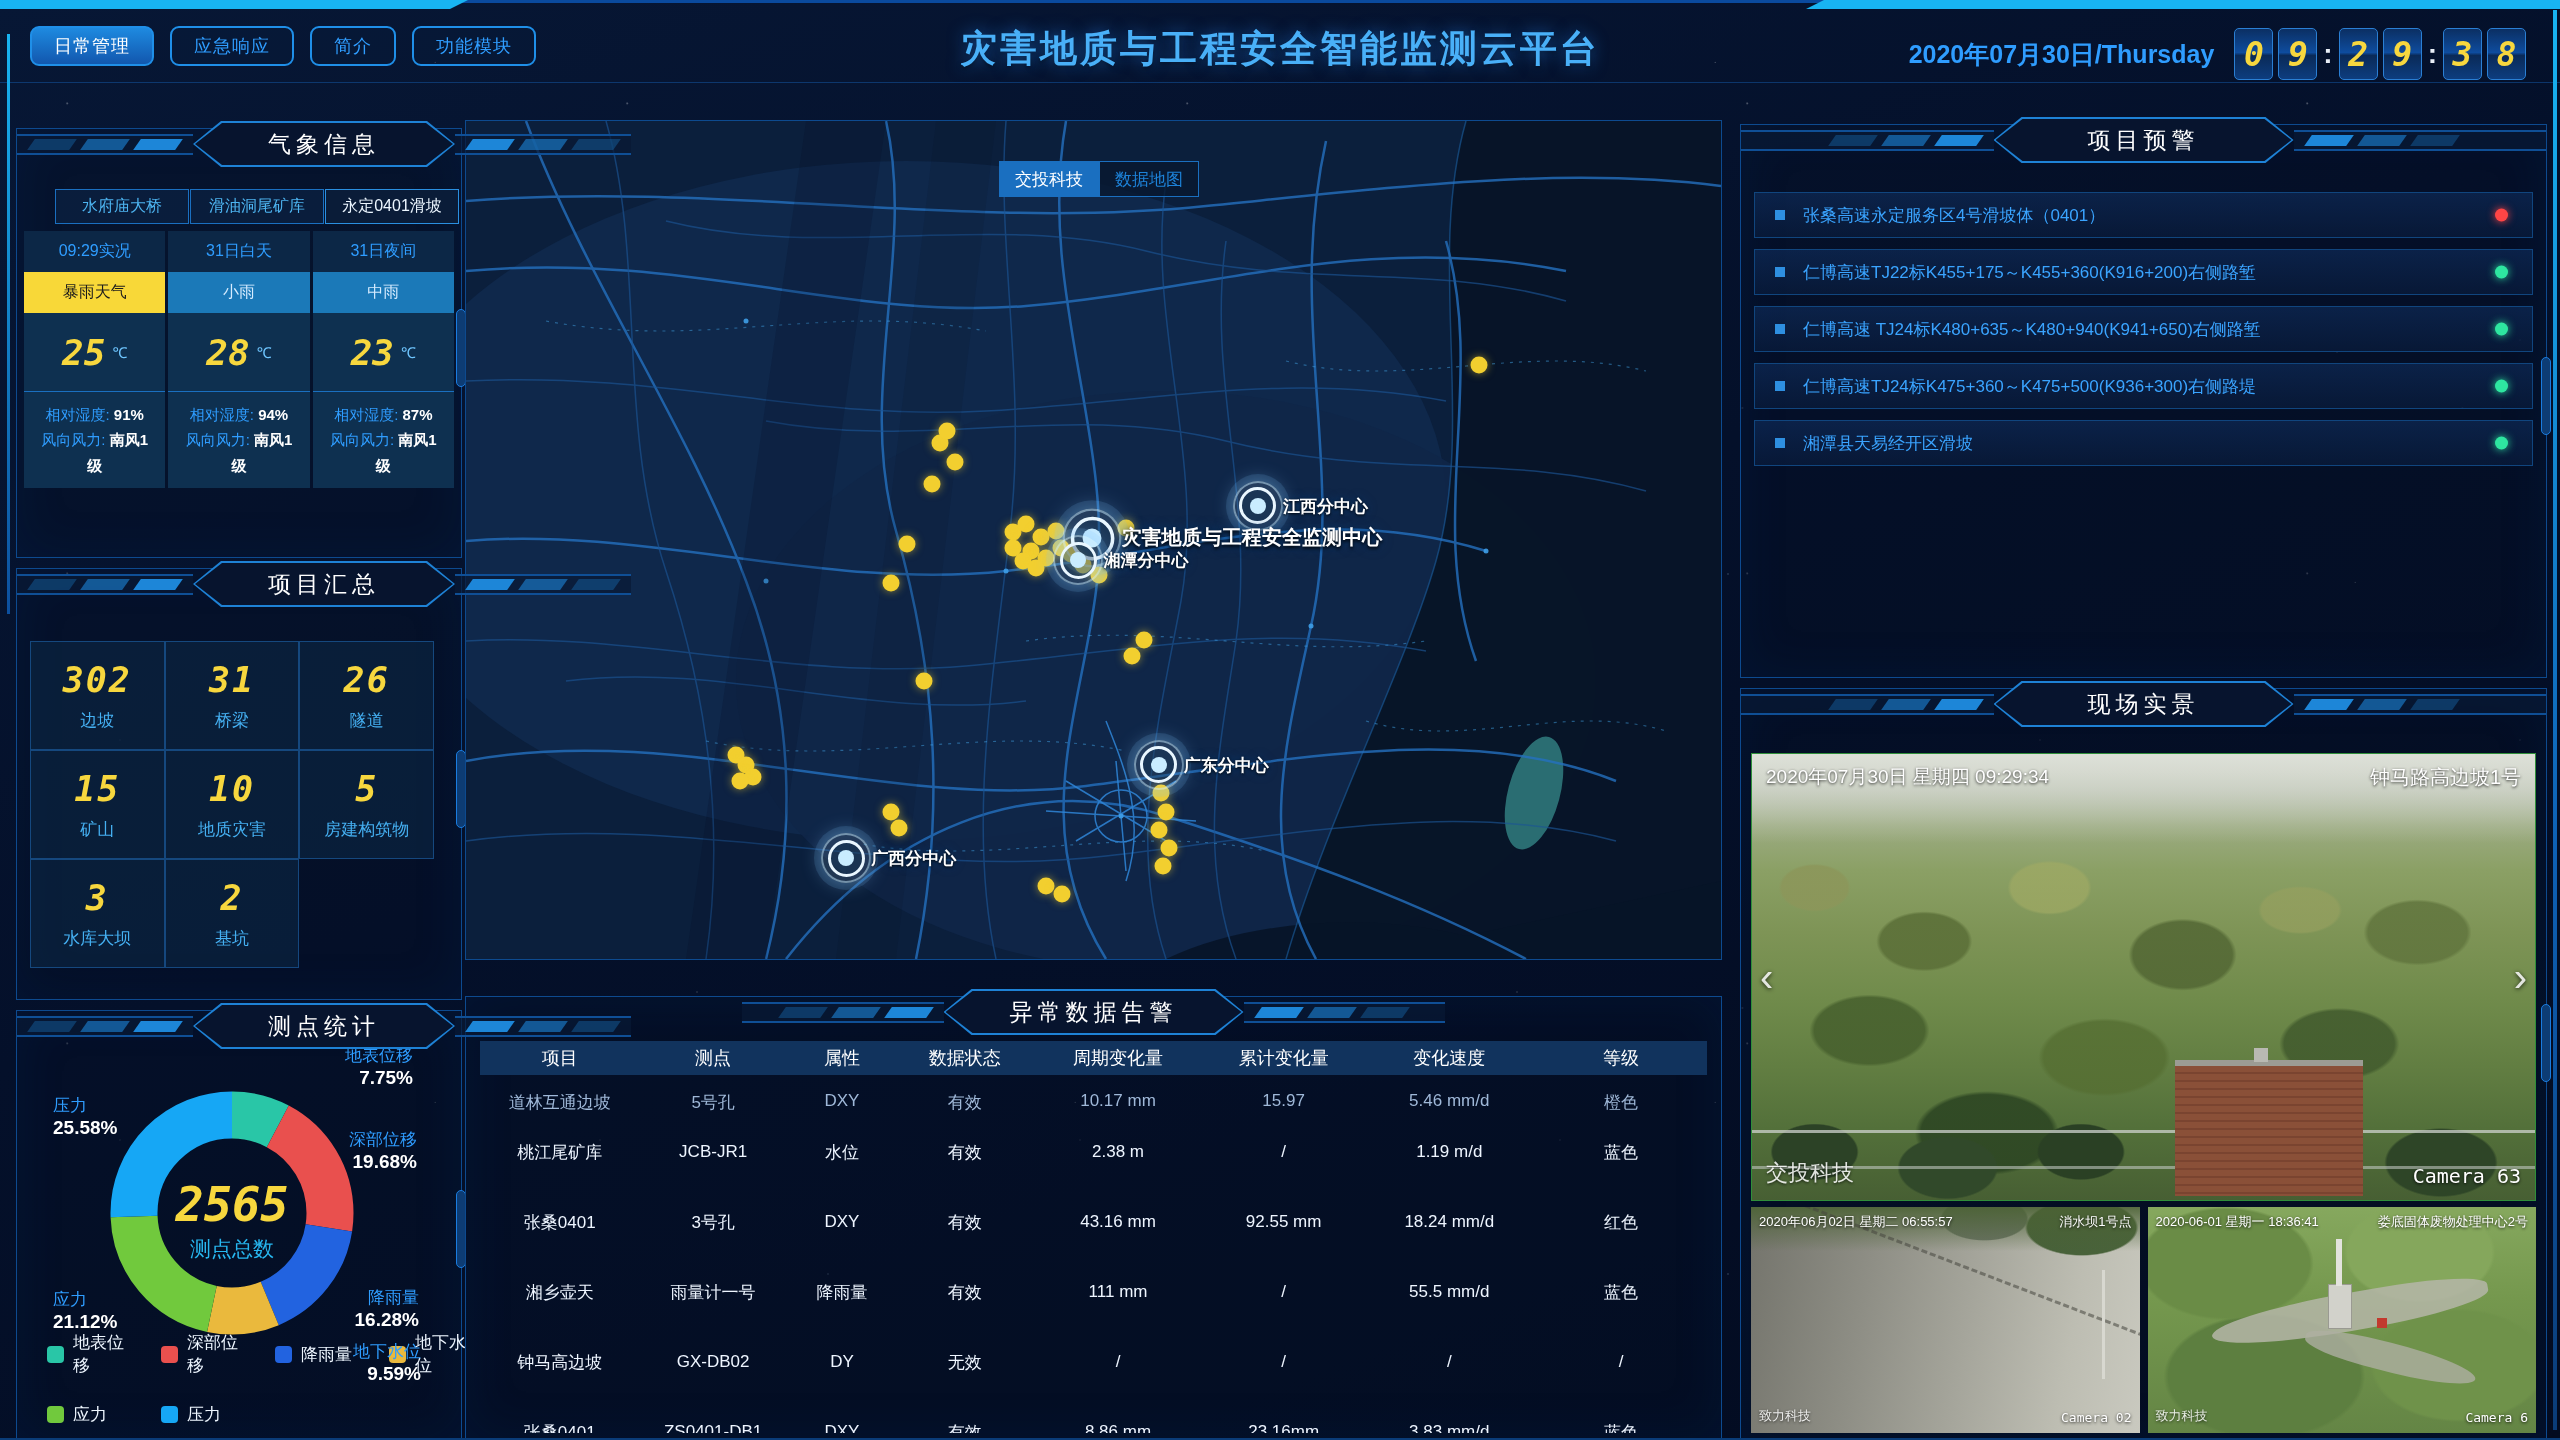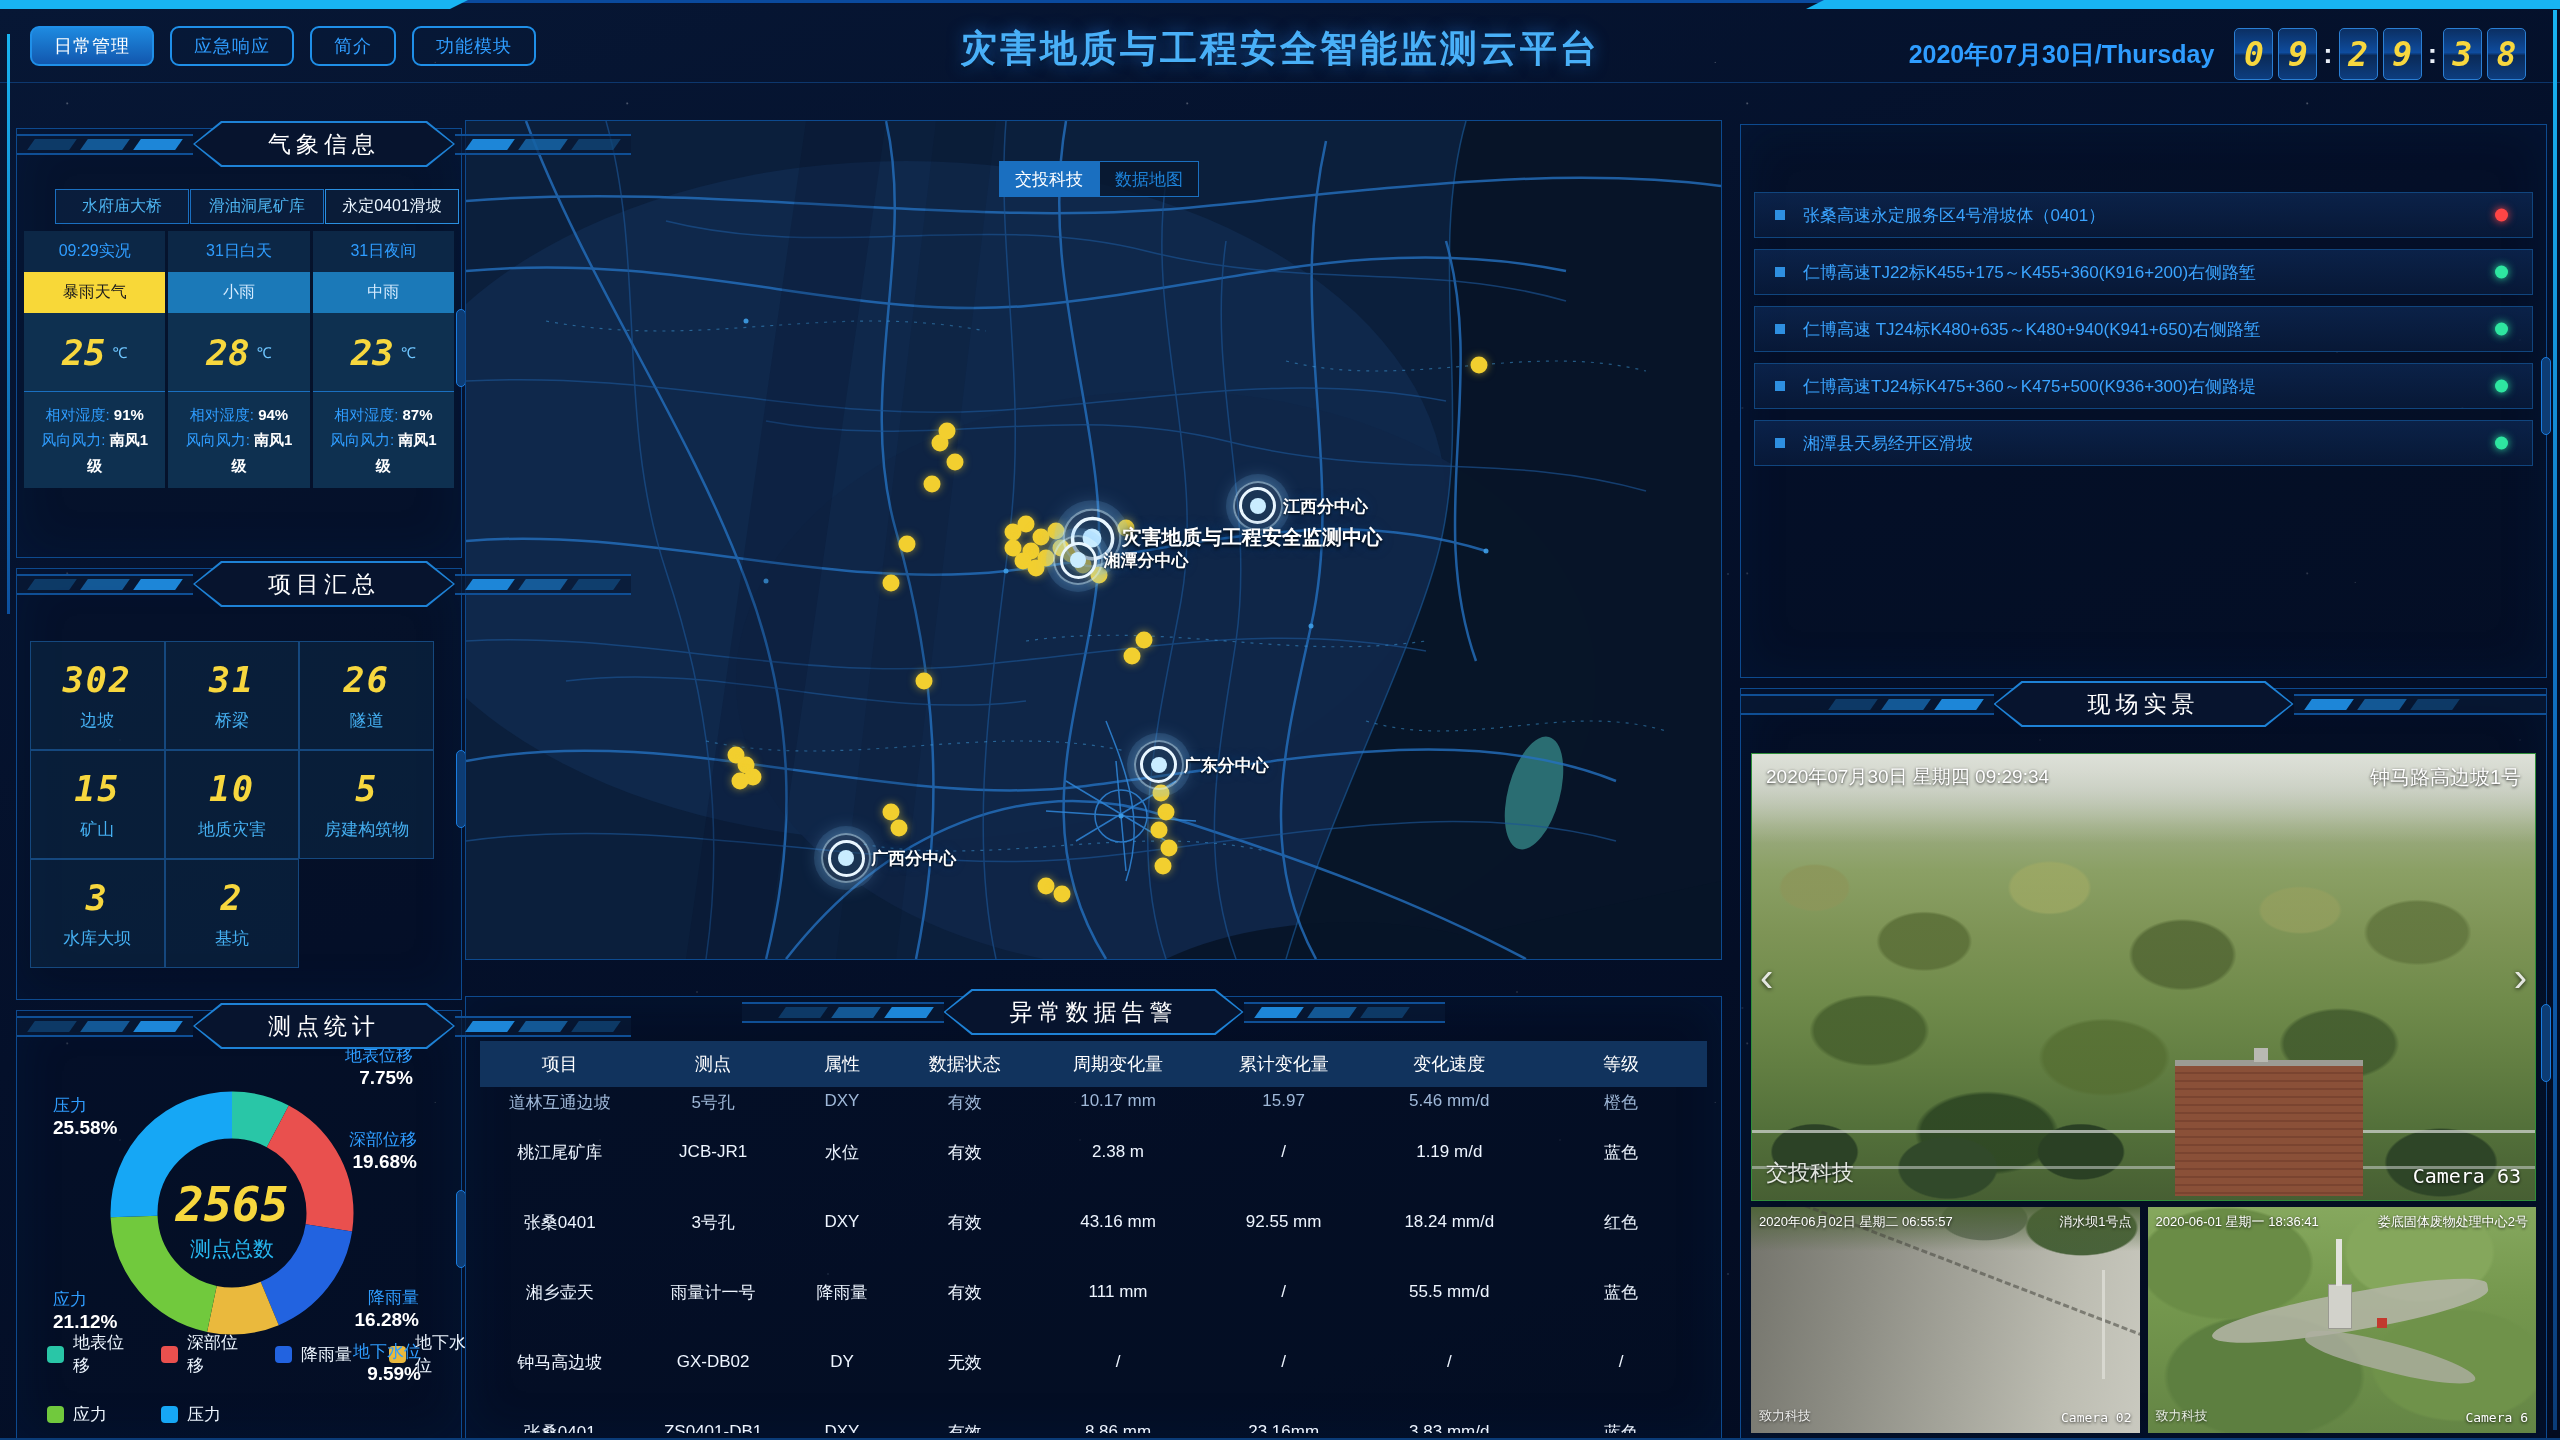--- a/index.html
+++ b/index.html
@@ -115,21 +115,21 @@
     box-shadow:0 0 0 7px rgba(130,200,255,.14),0 0 20px rgba(130,200,255,.45);}
   .m-mid{width:31px;height:31px;border-radius:50%;border:3px solid #eaf7ff;background:rgba(10,40,70,.35);
     display:flex;align-items:center;justify-content:center;}
   .m-core{width:16px;height:16px;border-radius:50%;background:#c9ecff;}
   .m-label{position:absolute;left:50px;top:50%;transform:translateY(-50%);white-space:nowrap;color:#fff;
     font-size:17px;font-weight:bold;text-shadow:0 1px 3px #000,0 0 10px rgba(0,60,120,.9);}
   
   #panel-alarms{left:465px;top:996px;width:1255px;height:441px;}
   #panel-alarms .panel-head{left:22%;right:22%;}
   .tbl-grid{display:grid;grid-template-columns:13% 12% 9% 11% 14% 13% 14% 14%;align-items:center;text-align:center;}
-  #tbl-head{position:absolute;left:14px;right:14px;top:44px;height:46px;background:#11335d;color:#fff;font-size:18px;}
+  #tbl-head{position:absolute;left:14px;right:14px;top:44px;height:34px;background:#11335d;color:#fff;font-size:18px;}
   #tbl-rows{position:absolute;left:14px;right:14px;top:94px;bottom:5px;overflow:hidden;}
   .tbl-row{height:70px;color:#eef5ff;font-size:17px;}
   .tbl-row.clipped{height:26px;overflow:hidden;display:grid;align-items:start;color:#9fb8d8;}
   
   #panel-warnings{left:1740px;top:124px;width:805px;height:552px;}
   #warn-list{position:absolute;left:13px;right:13px;top:56px;}
   .warn-row{position:relative;height:44px;margin-bottom:5px;display:flex;align-items:center;cursor:pointer;
     background:linear-gradient(180deg,rgba(22,64,126,.38),rgba(10,30,64,.6));border:1px solid #10457e;margin-top:11px;}
   .warn-bullet{width:10px;height:10px;background:#2e8fe0;margin:0 18px 0 20px;flex:0 0 auto;}
   .warn-text{color:#3aa4ff;font-size:17px;white-space:nowrap;overflow:hidden;}
@@ -683,20 +683,38 @@
           <span>有效</span>
           <span>8.86 mm</span>
           <span>23.16mm</span>
           <span>3.83 mm/d</span>
           <span>蓝色</span>
         </div>
       </div>
   </section>
 
   <section id="panel-warnings" class="panel">
+    <div class="panel-head">
+        <div class="ph-side left">
+          <div class="ph-block b2"></div>
+          <div class="ph-block b1"></div>
+          <div class="ph-block b0"></div>
+        </div>
+        <div class="ph-hex-wrap">
+          <div class="ph-hex-outer"></div>
+          <div class="ph-hex-inner">
+            <span class="ph-title">项目预警</span>
+          </div>
+        </div>
+        <div class="ph-side right">
+          <div class="ph-block b0"></div>
+          <div class="ph-block b1"></div>
+          <div class="ph-block b2"></div>
+        </div>
+      </div>
     <div id="warn-list">
         <div class="warn-row">
           <span class="warn-bullet"></span>
           <span class="warn-text">张桑高速永定服务区4号滑坡体（0401）</span>
           <span class="warn-dot red"></span>
         </div>
         <div class="warn-row">
           <span class="warn-bullet"></span>
           <span class="warn-text">仁博高速TJ22标K455+175～K455+360(K916+200)右侧路堑</span>
           <span class="warn-dot green"></span>

